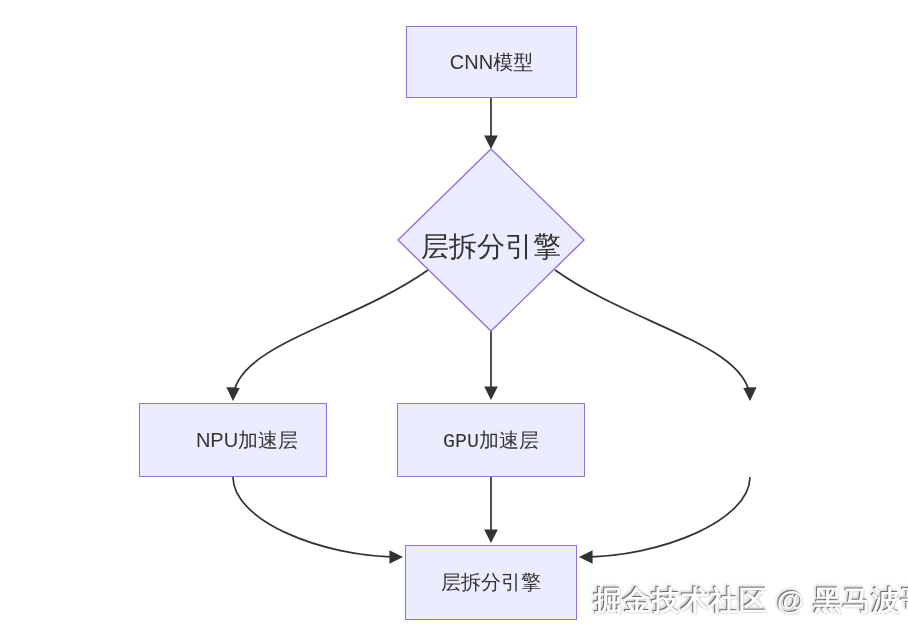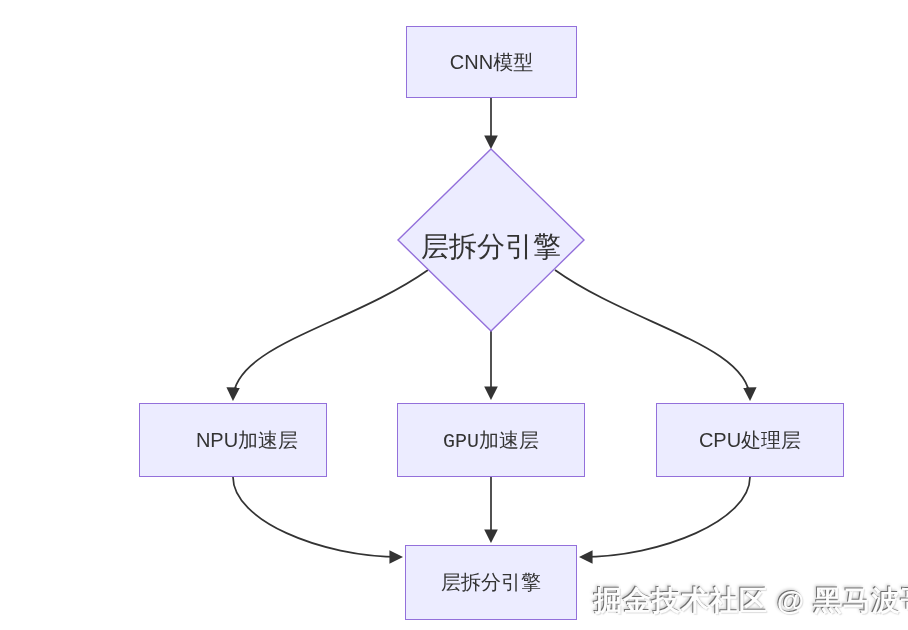--- a/index.html
+++ b/index.html
@@ -102,23 +102,20 @@
   <div class="diamond-label">层拆分引擎</div>
 
   <div class="node node-npu">
     <span class="node-label">NPU加速层</span>
   </div>
 
   <div class="node node-gpu">
     <span class="node-label">GPU加速层</span>
   </div>
 
-  <div class="node node-cpu">
-    <span class="node-label">CPU处理层</span>
-  </div>
 
   <div class="node node-fusion">
     <span class="node-label">层拆分引擎</span>
   </div>
 
   <div class="watermark">掘金技术社区 @ 黑马波哥</div>
 
 </div>
 
 </body></html>

